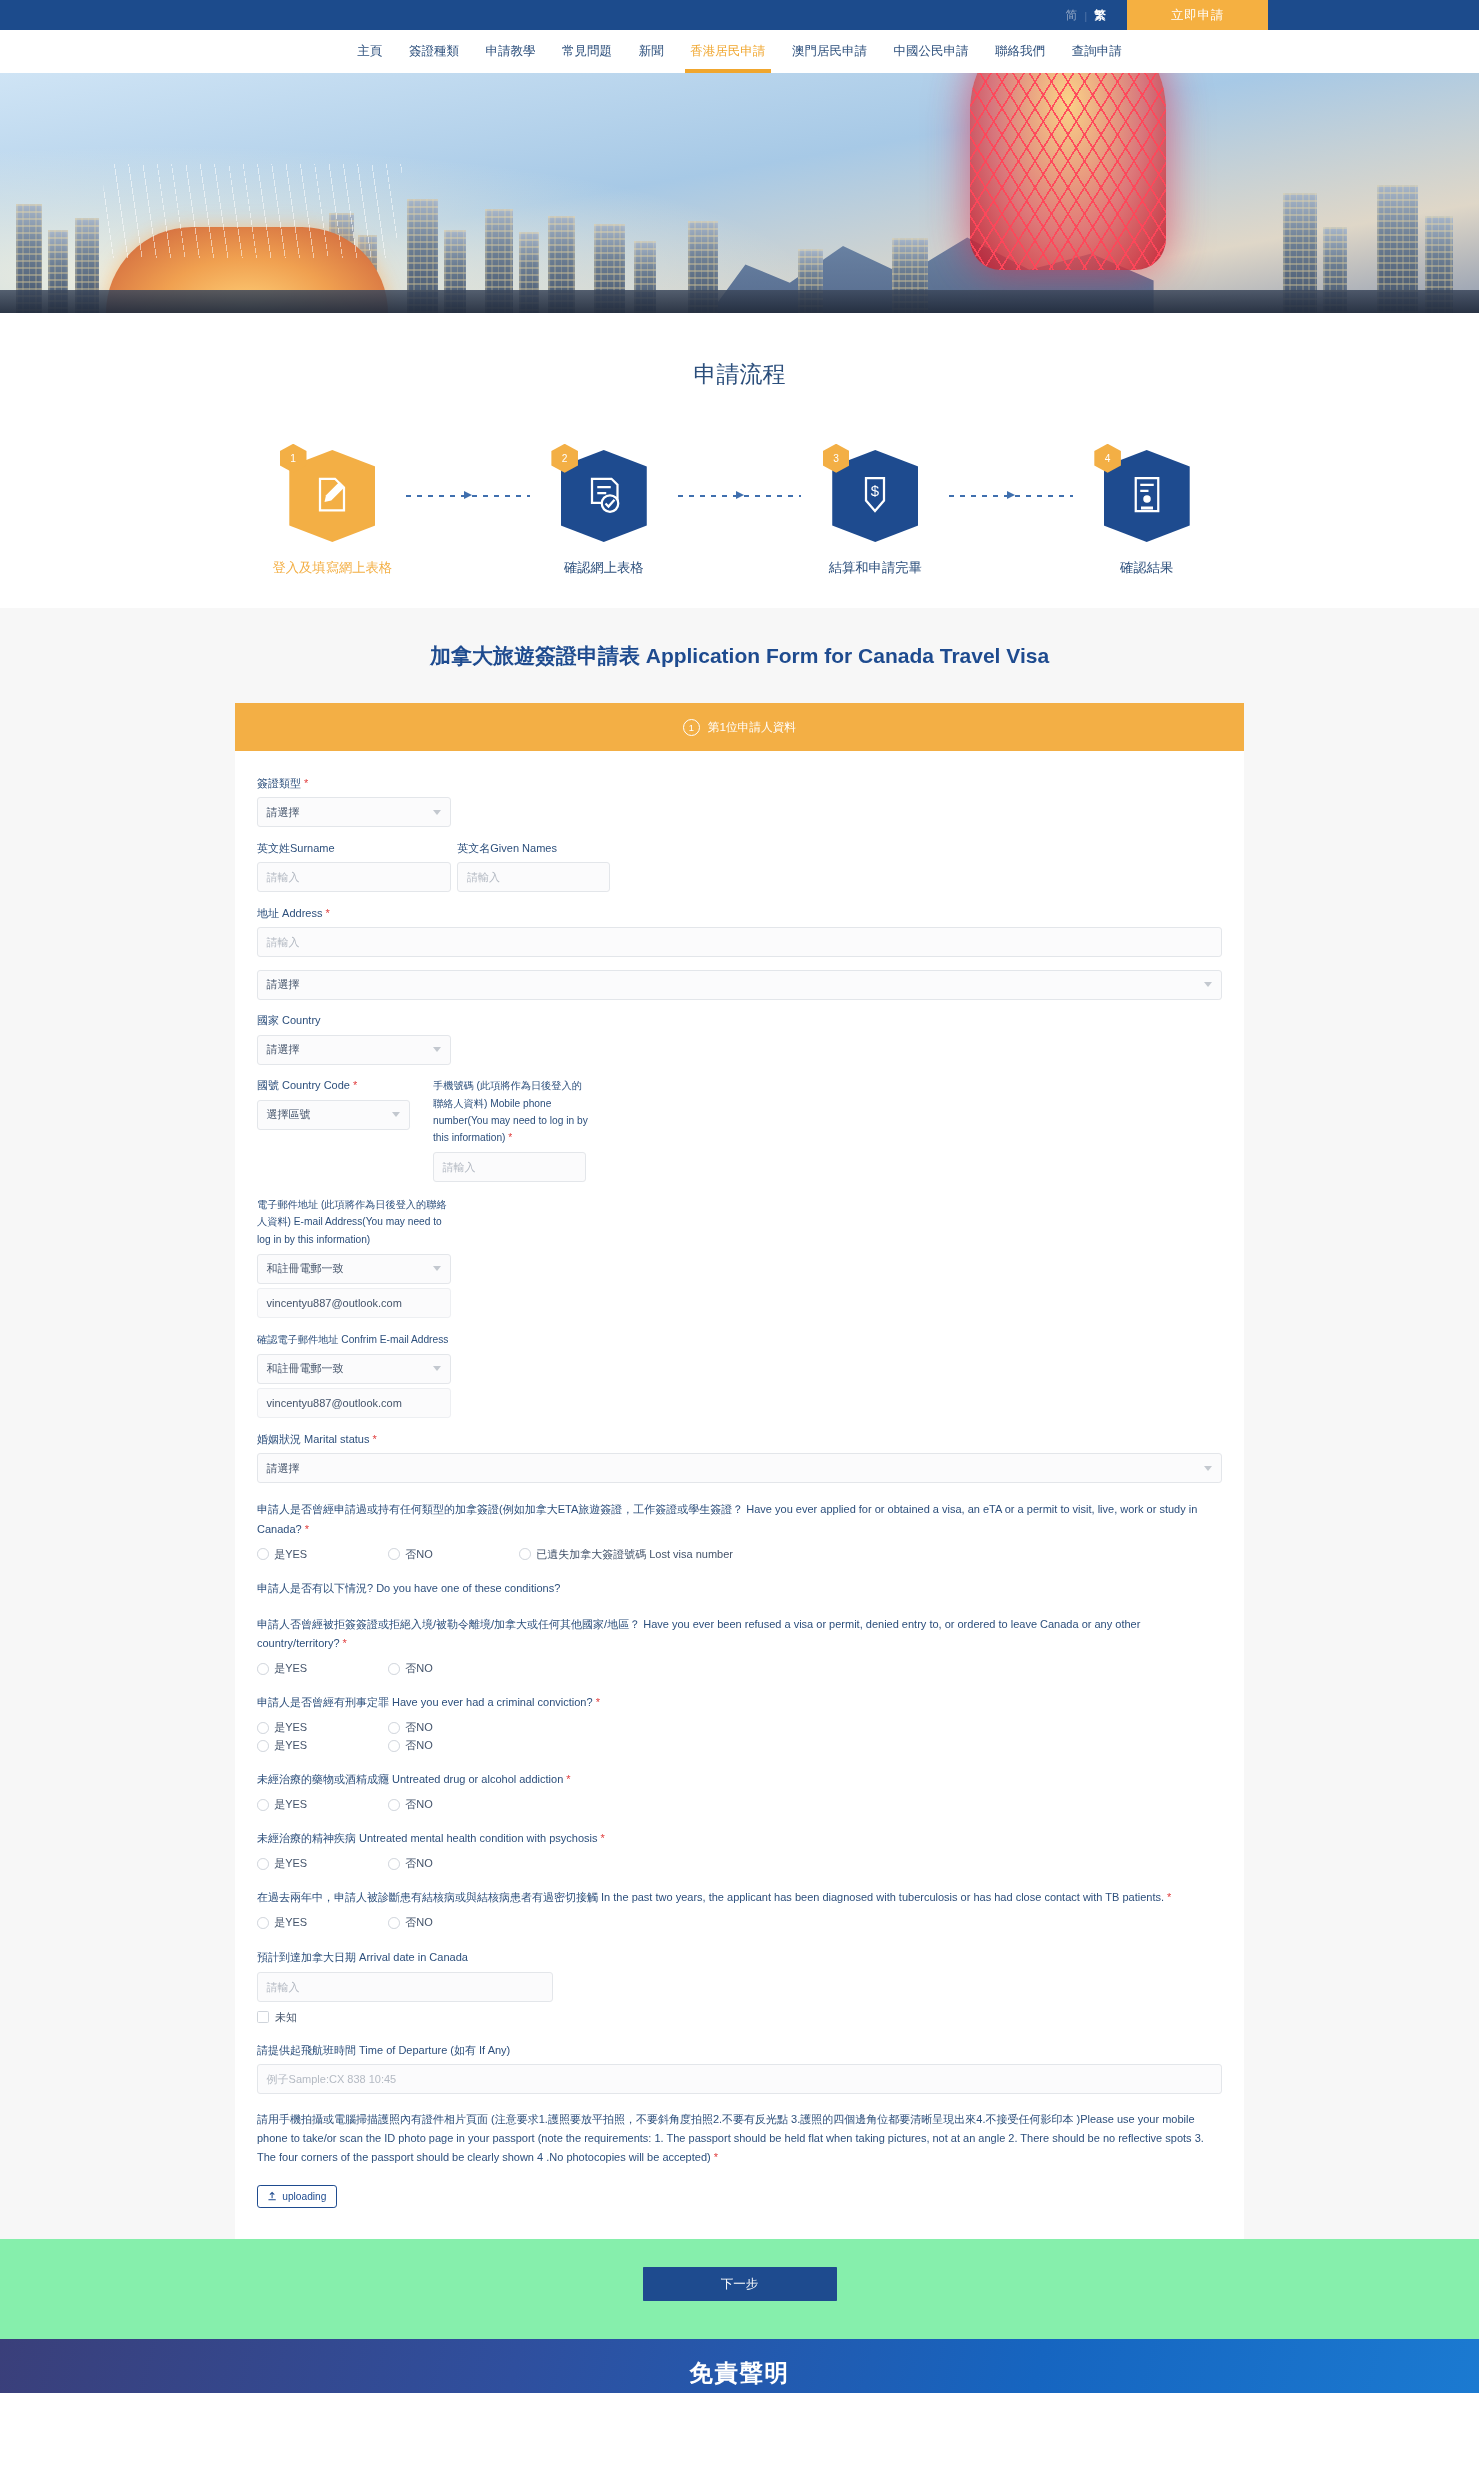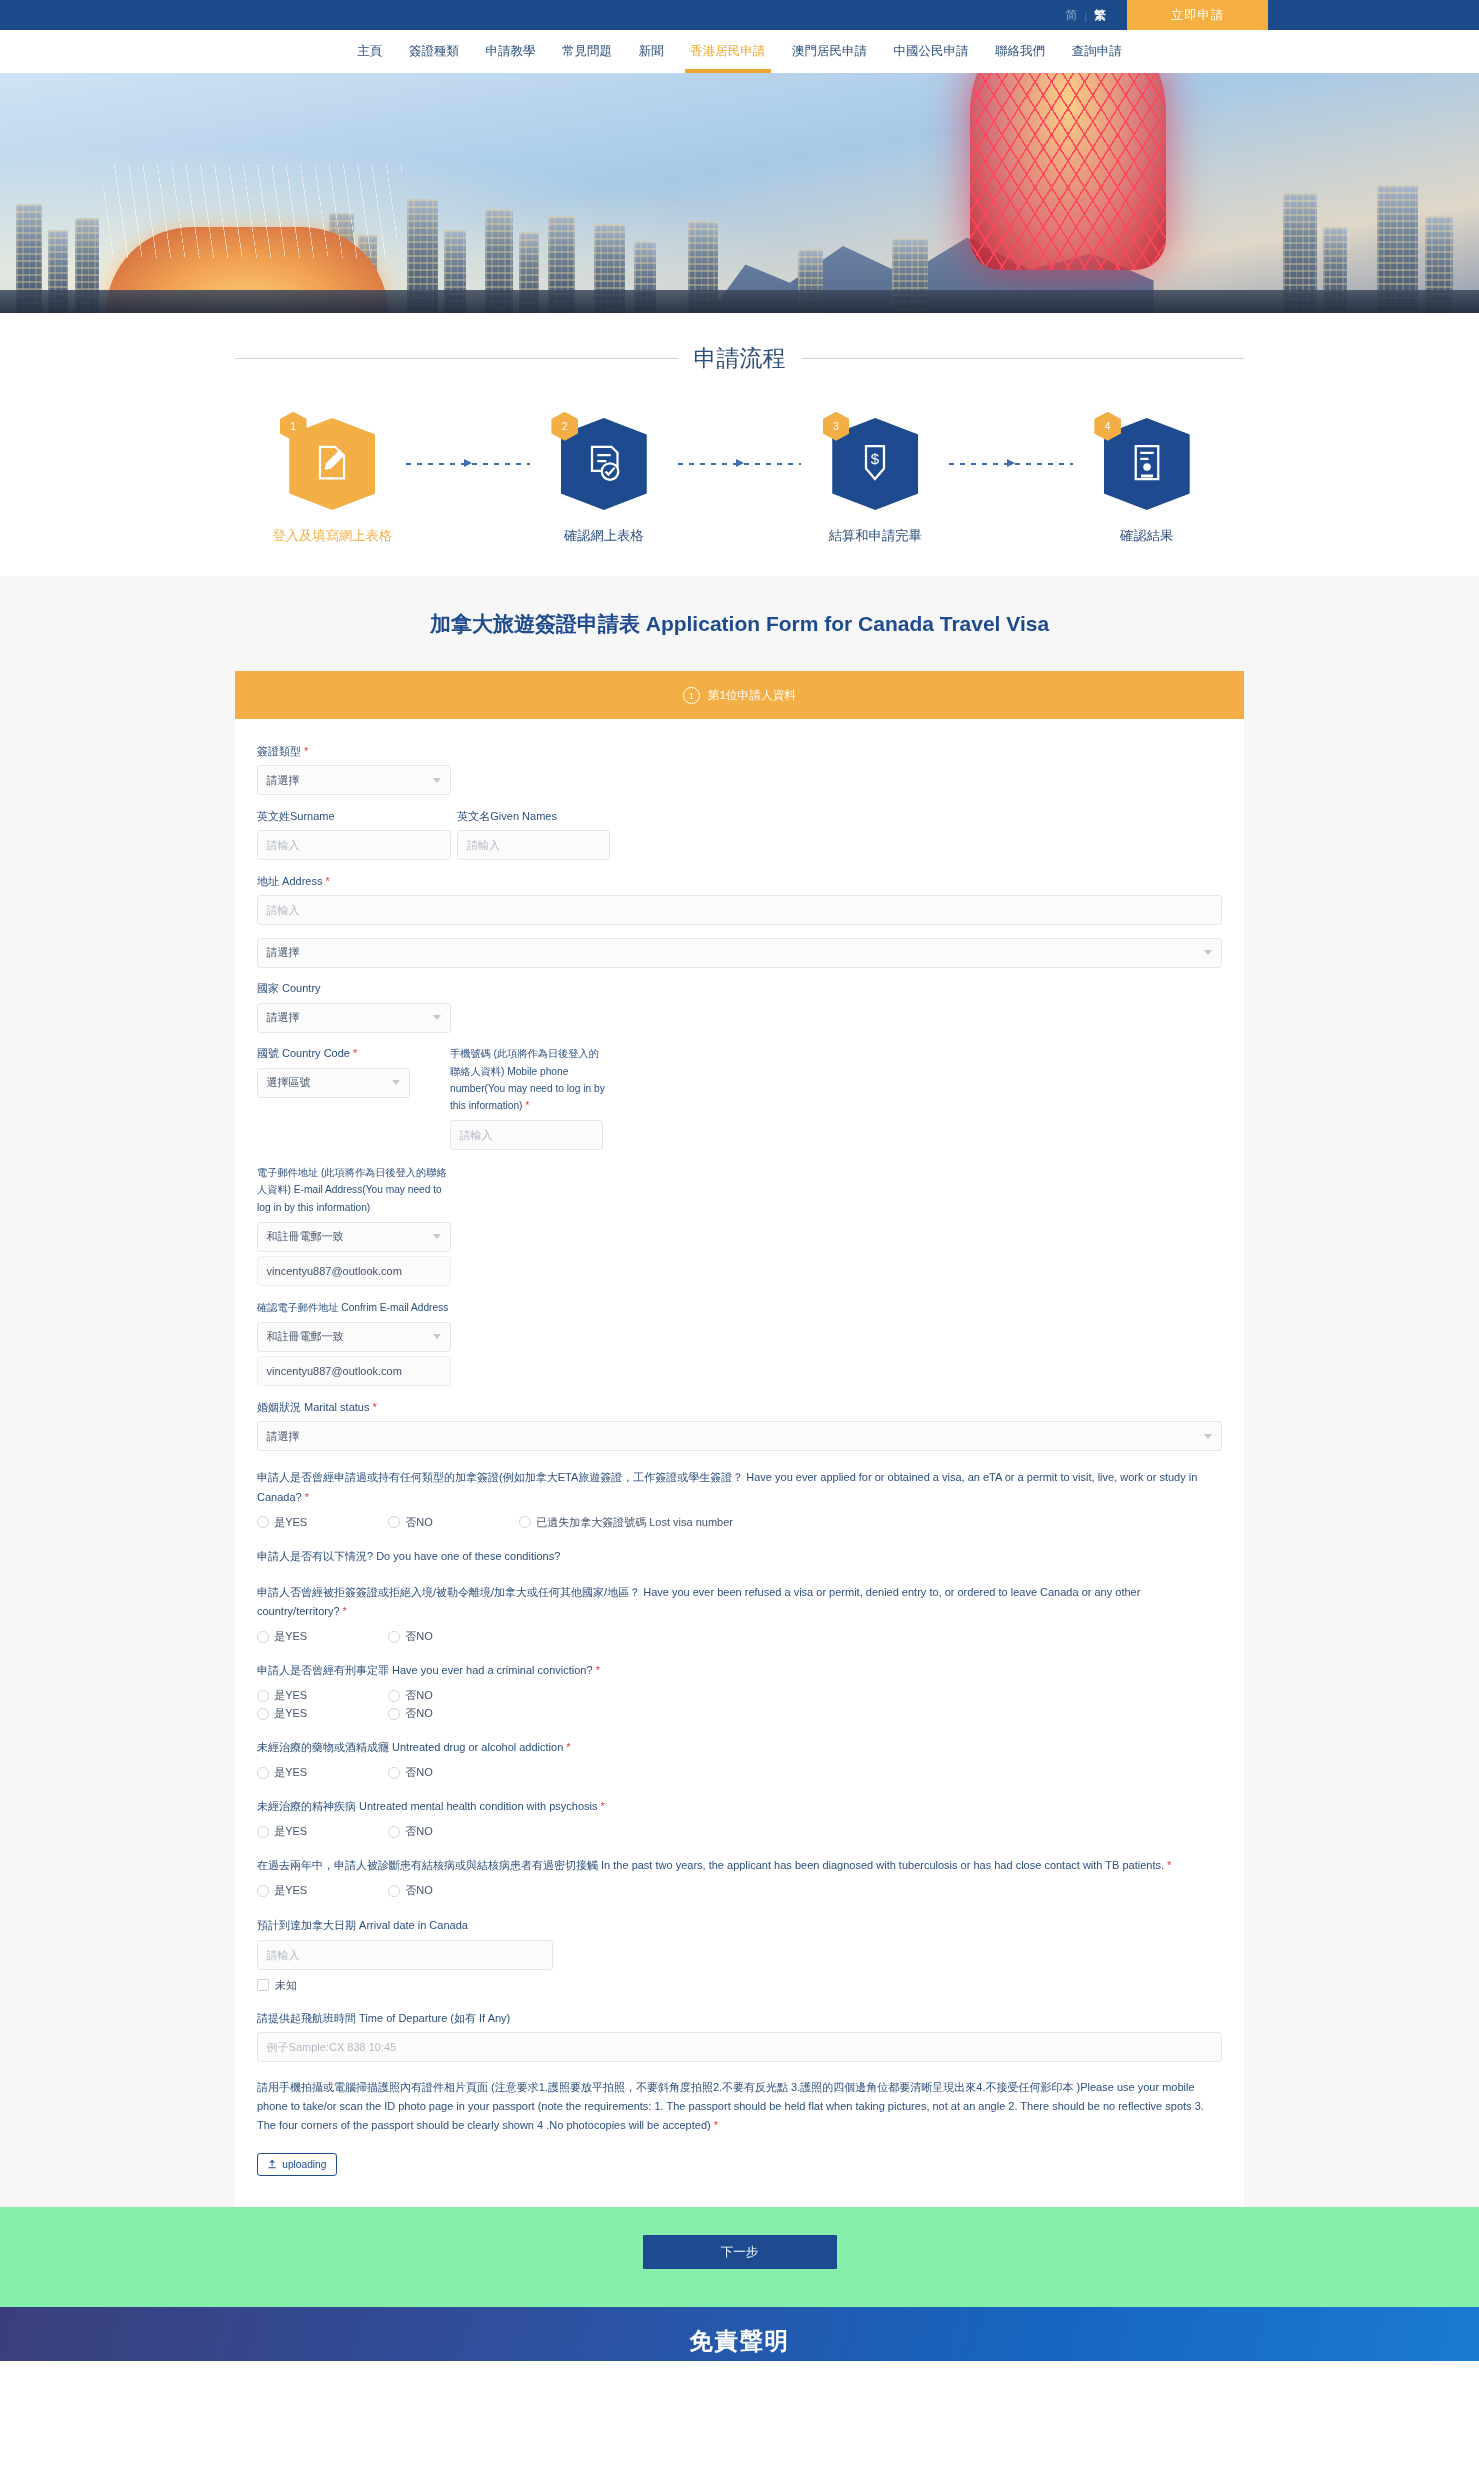--- a/index.html
+++ b/index.html
@@ -135,21 +135,21 @@
   }
   .waterfront {
     position: absolute; left: 0; right: 0; bottom: 0; height: 23.5px;
     background: linear-gradient(to bottom, rgba(60,72,92,.85), rgba(35,45,62,.95));
   }
 
   
   .process-section { background: #ffffff; padding: 30px 0 31px; }
   .sect-title-wrap {
     display: flex; align-items: center; justify-content: center; gap: 16px;
-    max-width: 1009px; margin: 0 auto 44px;
+    max-width: 1009px; margin: 0 auto 44px; flex-direction: column;
   }
   .sect-rule { flex: 1; height: 0.8px; background: #cfd6de; }
   .sect-title { font-size: 23px; color: #2c4f7c; white-space: nowrap; }
 
   .steps {
     display: flex; align-items: flex-start; justify-content: center;
     max-width: 962px; margin: 0 auto;
   }
   .step { width: 149px; display: flex; flex-direction: column; align-items: center; position: relative; }
   .hexwrap { position: relative; width: 86px; height: 92px; }
@@ -227,21 +227,21 @@
     border-left: 4.7px solid transparent; border-right: 4.7px solid transparent;
     border-top: 5.5px solid #c3c8cf;
   }
   .w-sm { width: 194px; }
   .w-md { width: 153px; }
   .w-full { width: 100%; }
   .row { display: flex; gap: 0; }
   .col-a { width: 194px; margin-right: 6.3px; }
   .col-b { width: 153px; }
 
-  .two-col { display: flex; gap: 25px; align-items: flex-start; }
+  .two-col { display: flex; gap: 8px; align-items: flex-start; }
   .two-col .left { width: 168px; }
   .two-col .right { width: 156px; }
   .small-label { font-size: 10.2px; color: #2c4f7c; line-height: 1.7; margin-bottom: 5.5px; }
 
   .qtext { font-size: 11px; color: #2c4f7c; line-height: 1.75; margin: 17px 0 7.8px; }
   .radios { display: flex; align-items: center; margin-bottom: 3.1px; }
   .radio-opt { display: flex; align-items: center; gap: 5.5px; cursor: pointer; font-size: 11px; color: #44546b; }
   .radio-opt .dot {
     width: 11.7px; height: 11.7px; border-radius: 50%;
     border: 0.8px solid #cfd4db; background: #ffffff; display: inline-block;

